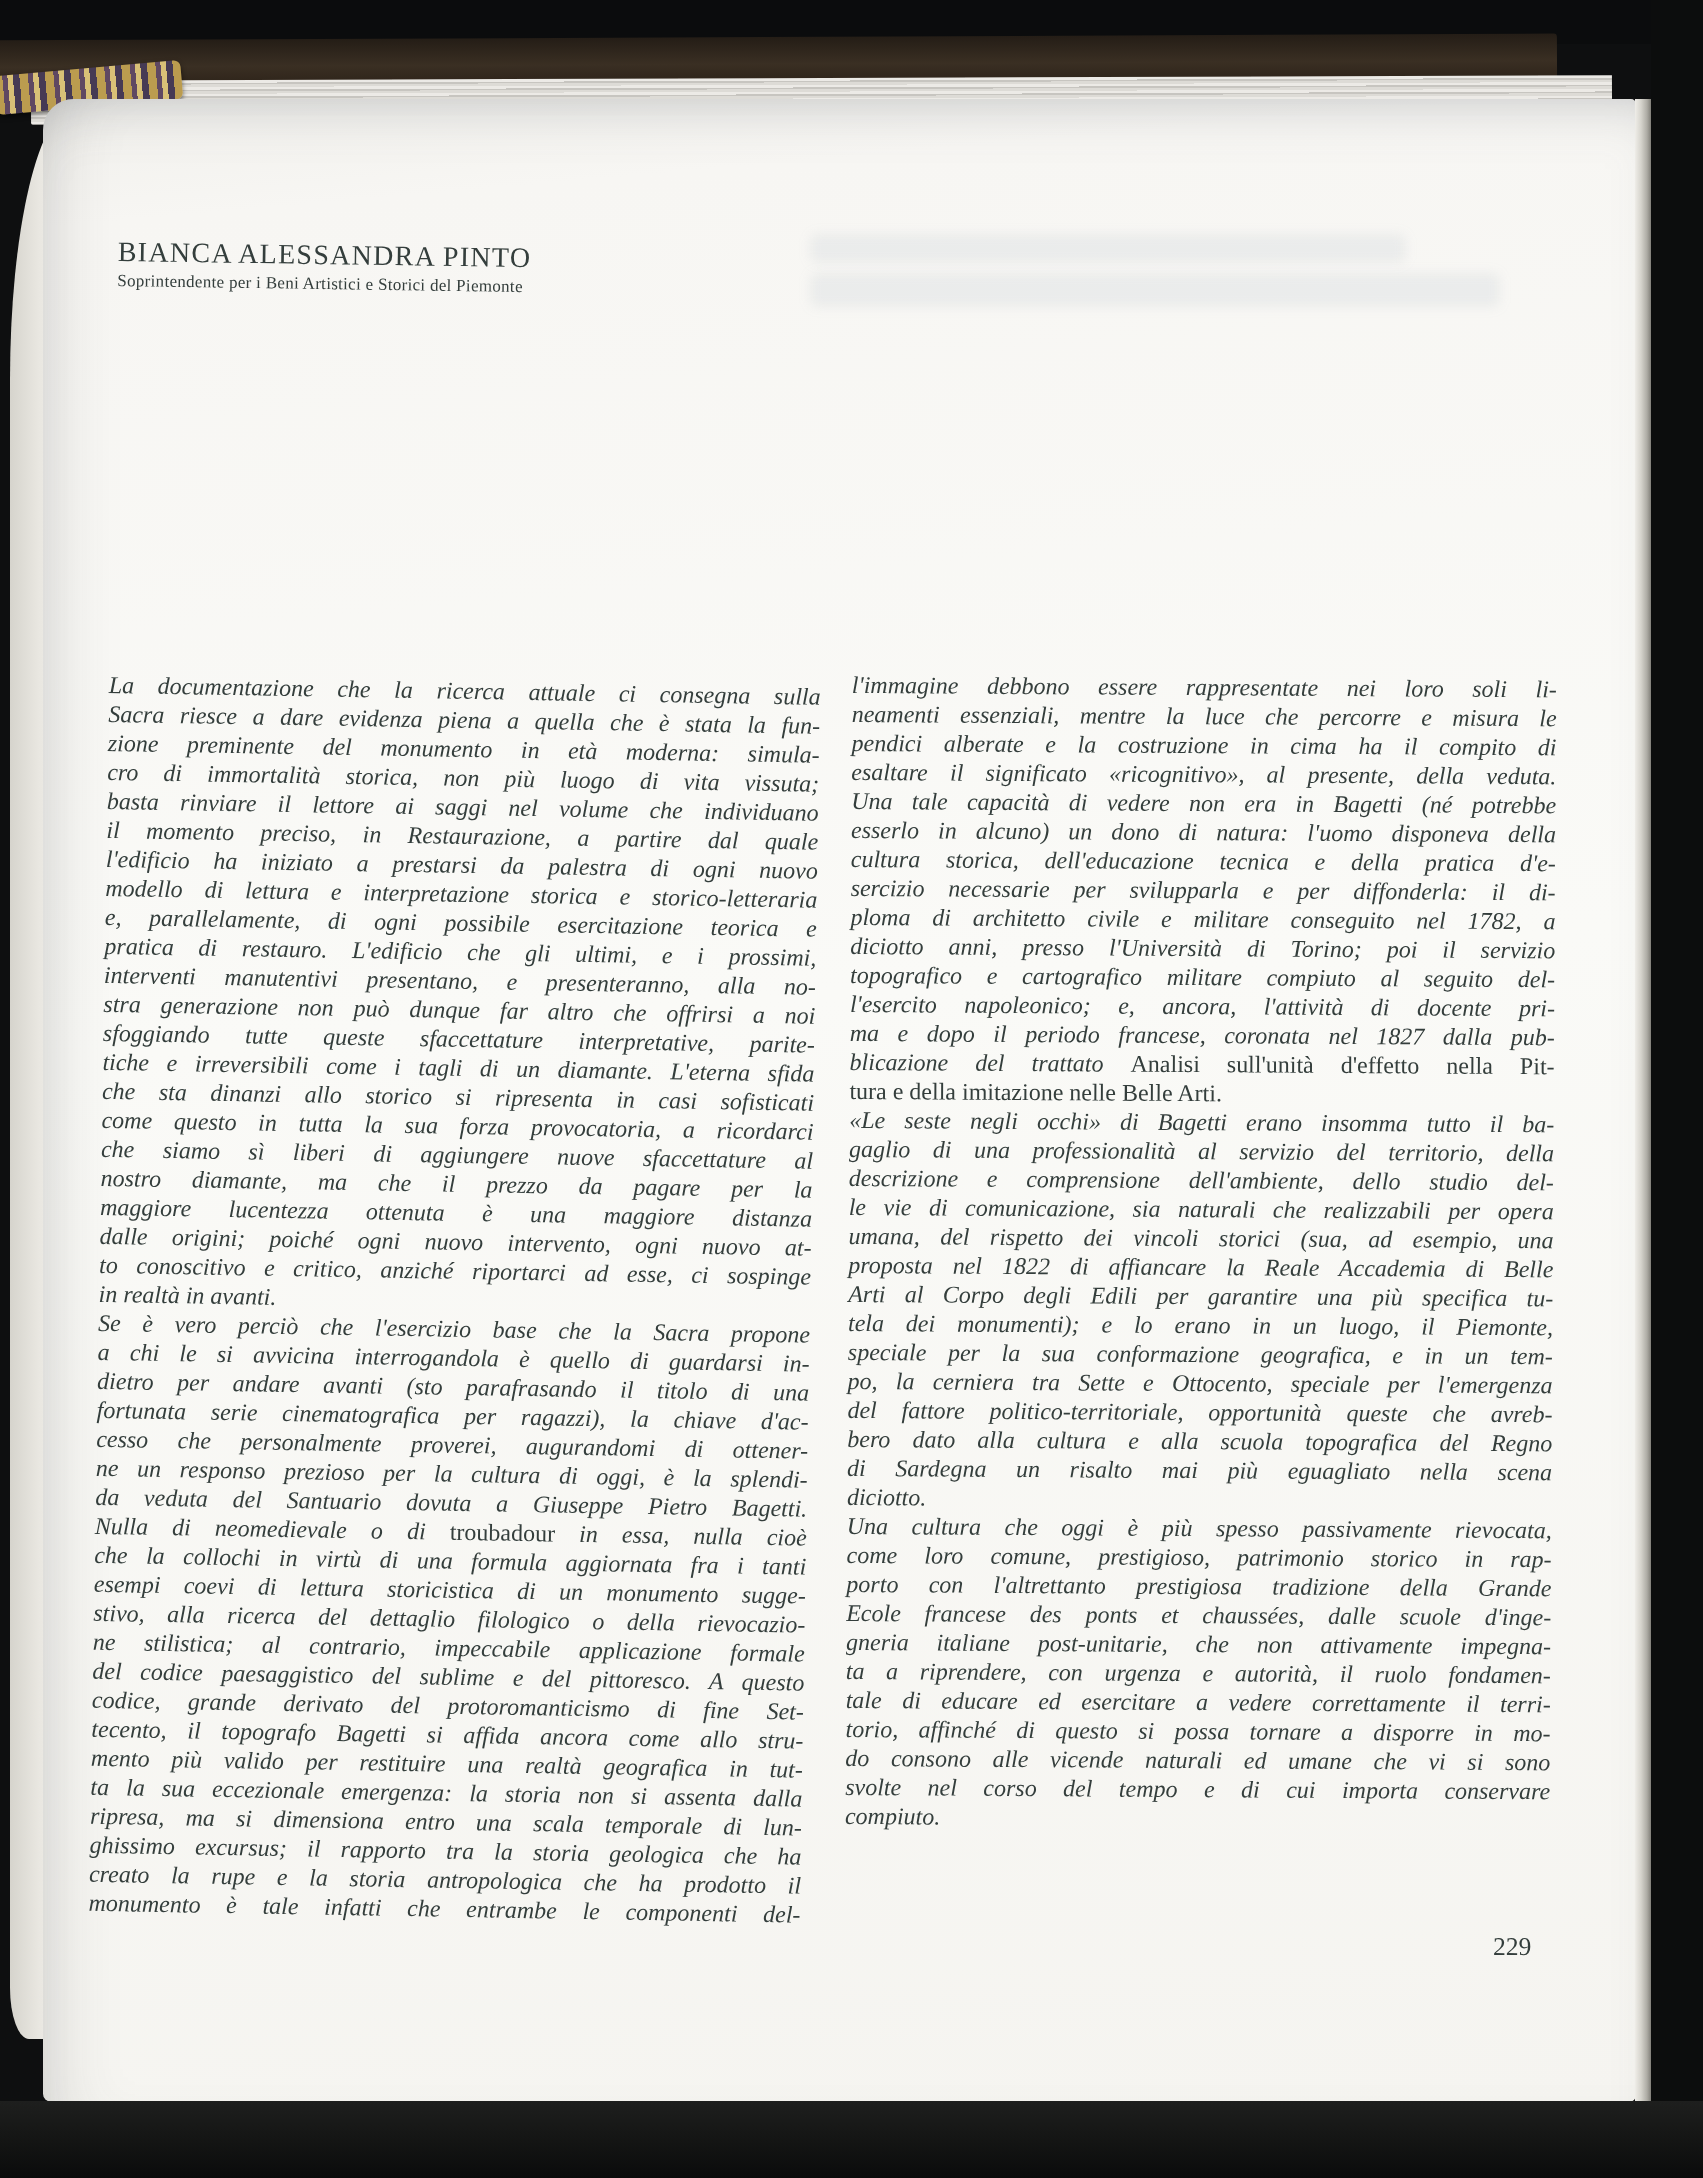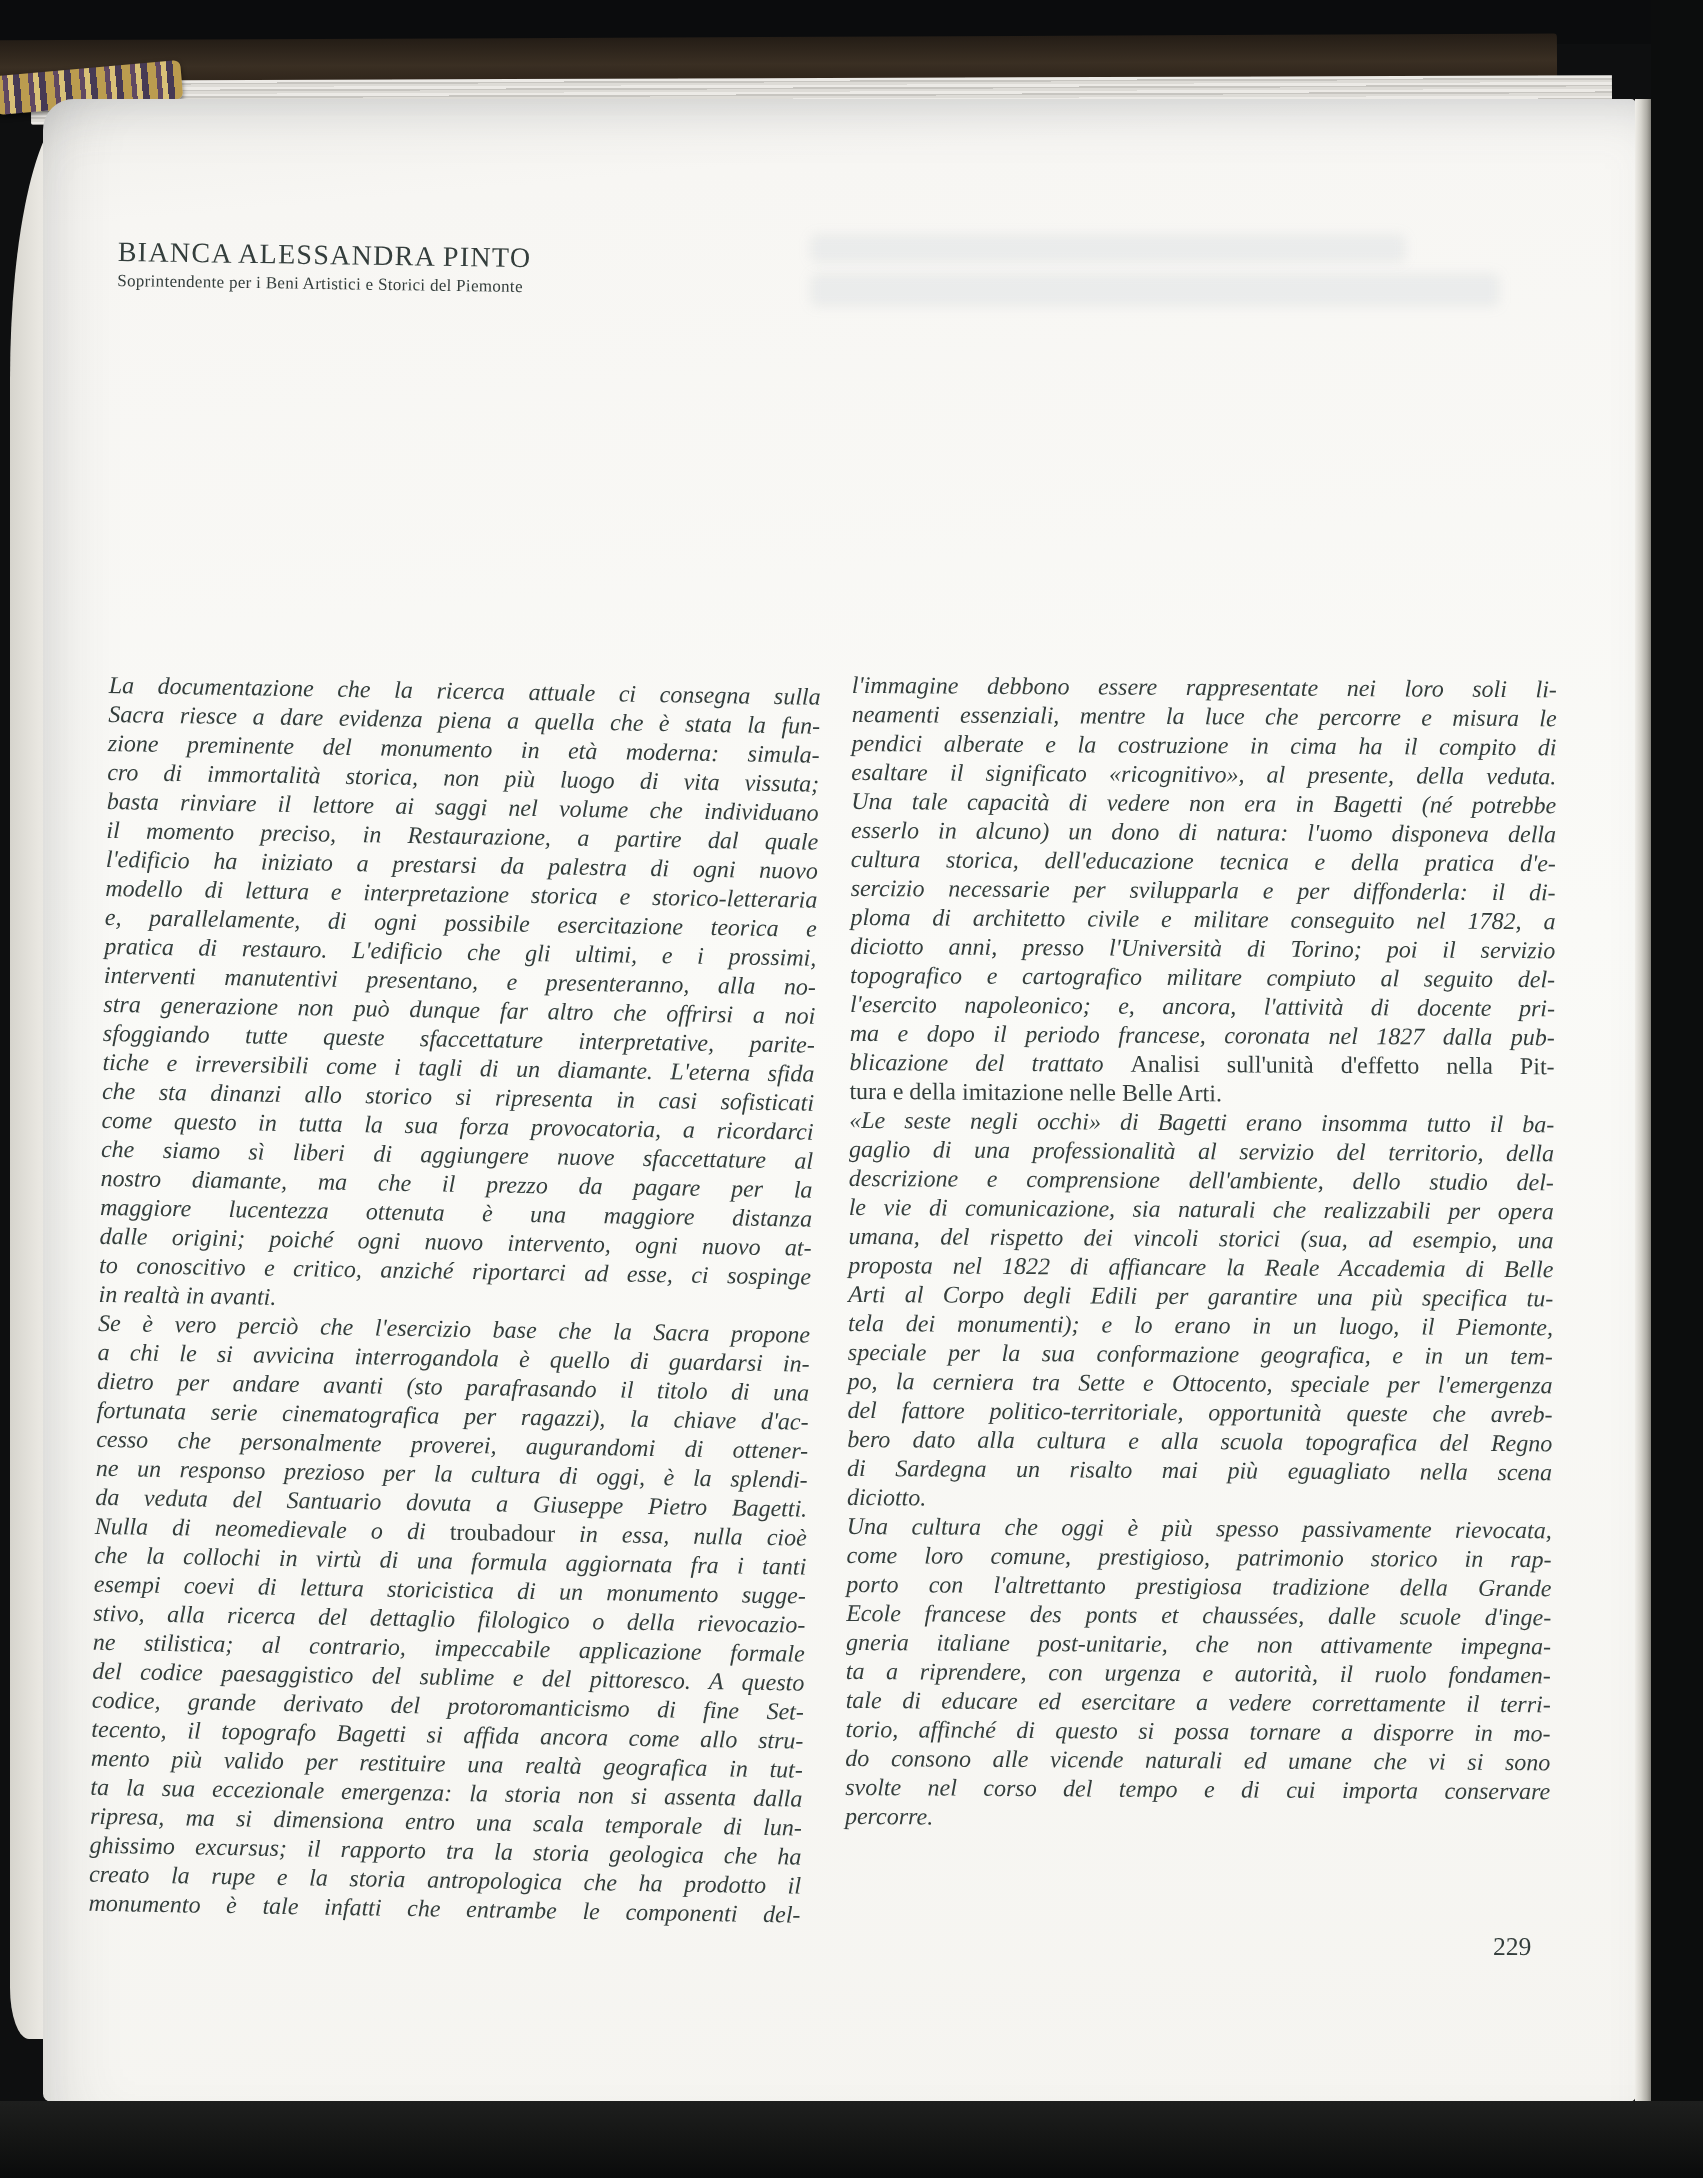--- a/index.html
+++ b/index.html
@@ -157,21 +157,21 @@
         <div class="tline"><span>Una cultura che oggi è più spesso passivamente rievocata,</span></div>
         <div class="tline"><span>come loro comune, prestigioso, patrimonio storico in rap-</span></div>
         <div class="tline"><span>porto con l'altrettanto prestigiosa tradizione della Grande</span></div>
         <div class="tline"><span>Ecole francese des ponts et chaussées, dalle scuole d'inge-</span></div>
         <div class="tline"><span>gneria italiane post-unitarie, che non attivamente impegna-</span></div>
         <div class="tline"><span>ta a riprendere, con urgenza e autorità, il ruolo fondamen-</span></div>
         <div class="tline"><span>tale di educare ed esercitare a vedere correttamente il terri-</span></div>
         <div class="tline"><span>torio, affinché di questo si possa tornare a disporre in mo-</span></div>
         <div class="tline"><span>do consono alle vicende naturali ed umane che vi si sono</span></div>
         <div class="tline"><span>svolte nel corso del tempo e di cui importa conservare</span></div>
-        <div class="tline tend"><span>percorre.</span></div>
+        <div class="tline tend"><span>compiuto.</span></div>
       </div>
 
     <div class="pagenum">229</div>
   </div>
 
   <div class="page-right-edge"></div>
   <div class="right-black"></div>
   <div class="bottom-band"></div>
 </div>
 

